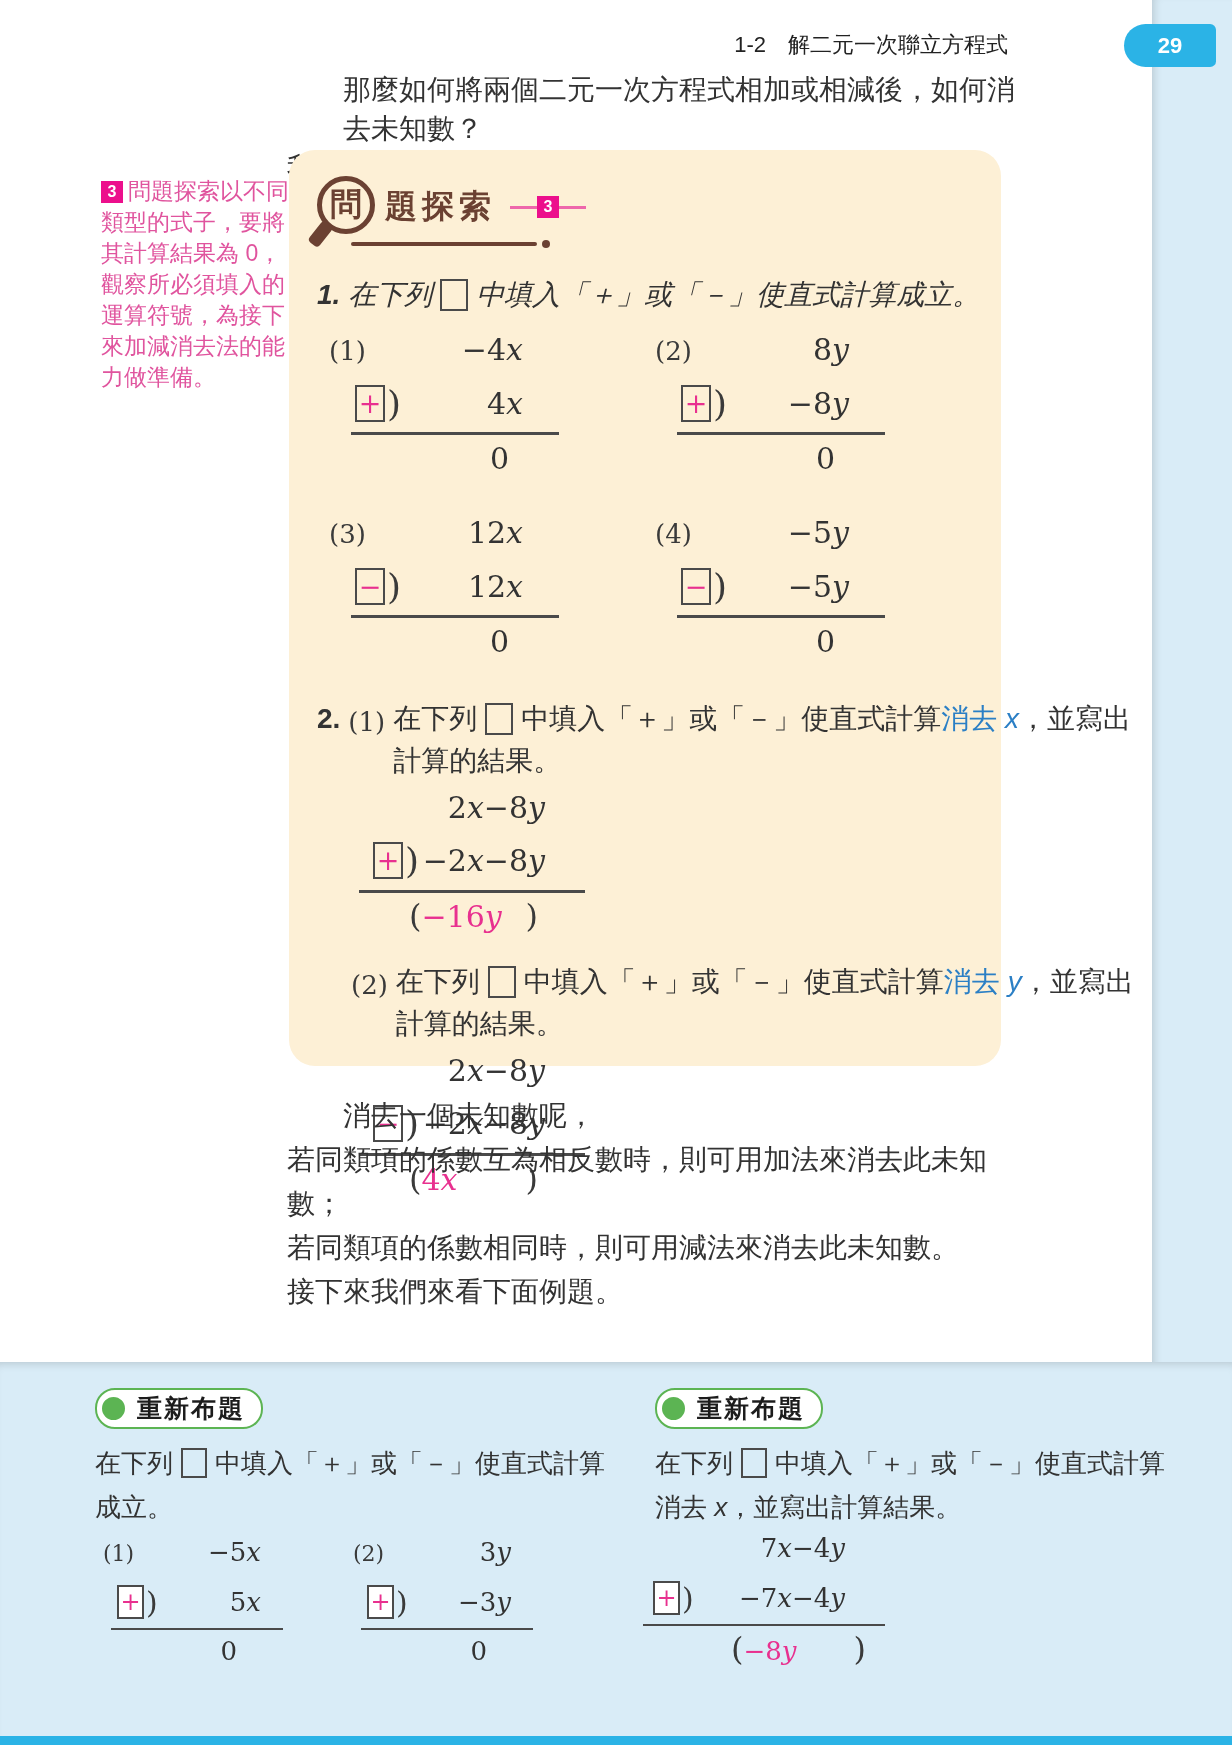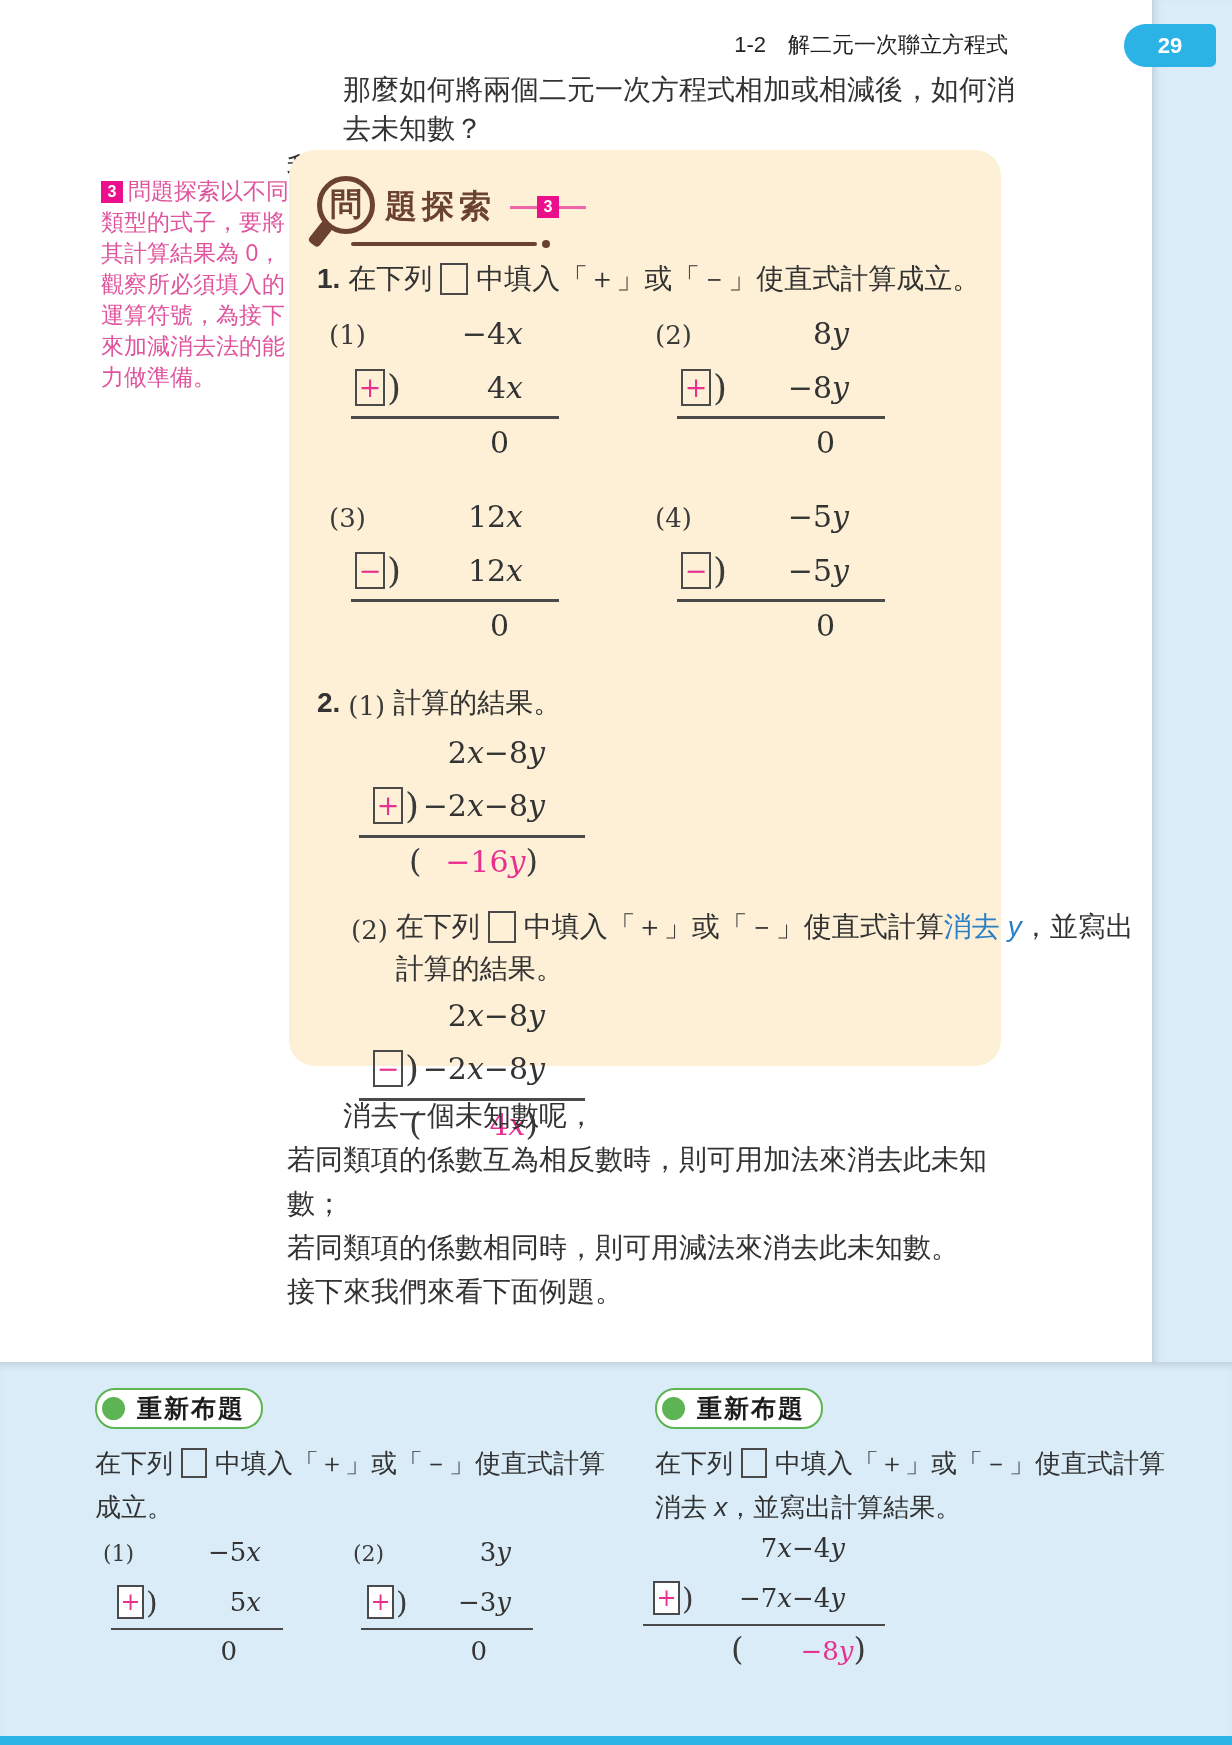--- a/index.html
+++ b/index.html
@@ -43,21 +43,21 @@
   .dash-group{display:inline-flex;align-items:center;margin-left:14px;}
   .dash{width:27px;height:3px;background:#ee67ab;}
   .serif{font-family:"DejaVu Serif","Liberation Serif",serif;}
   .math{font-family:"DejaVu Serif","Liberation Serif",serif;}
   .math i{font-style:italic;}
   .blue{color:var(--bluetext);}
   .pink{color:var(--pink);}
   .qnum{font-weight:bold;margin-right:8px;font-size:28px;}
   .empty-box{display:inline-block;width:28px;height:32px;border:2px solid var(--line);
         margin:0 8px;vertical-align:-7px;background:transparent;}
-  .ex-q1head{margin-top:14px;font-size:28px;}
+  .ex-q1head{margin-top:30px;font-size:28px;font-style:italic;}
   .ex-grid{display:grid;grid-template-columns:240px 240px;column-gap:86px;row-gap:34px;
         margin:18px 0 0 12px;}
   .vcalc{width:240px;font-size:30px;}
   .vc-r1{display:flex;align-items:baseline;height:44px;}
   .plabel{font-family:"DejaVu Serif","Liberation Serif",serif;font-size:26px;color:#3a3a3a;width:44px;flex:0 0 auto;}
   .vc-expr{flex:1;text-align:right;padding-right:46px;}
   .vc-r2{display:flex;align-items:center;height:50px;margin-top:2px;padding-left:26px;}
   .sign-box{width:30px;height:37px;border:2px solid var(--line);display:inline-flex;
         align-items:center;justify-content:center;flex:0 0 auto;background:transparent;}
   .sign{color:var(--pink);font-size:27px;}
@@ -70,21 +70,21 @@
   .q2head .plabel{width:auto;margin-right:8px;padding-top:3px;}
   .qspacer{width:34px;flex:0 0 auto;}
   .nowrap{white-space:nowrap;}
   .vcalc.q2{width:212px;margin:8px 0 0 56px;}
   .vcalc.q2 .vc-r1{height:42px;margin-top:8px;}
   .vcalc.q2 .vc-expr{padding-right:40px;}
   .vcalc.q2 .vc-r2{padding-left:0;height:52px;}
   .vcalc.q2 .vc-line{margin:4px 0 0 -14px;}
   .vc-parens{display:flex;align-items:baseline;padding-left:36px;padding-top:4px;font-size:30px;}
   .big-paren{font-size:32px;color:#3a3a3a;}
-  .res-val{width:104px;text-align:right;}
+  .res-val{width:104px;text-align:left;}
   .conclusion{position:absolute;top:1094px;left:287px;width:745px;font-size:28px;line-height:44px;}
   .conclusion .indent{padding-left:56px;}
   .bottom-section{position:absolute;top:1362px;left:0;width:1232px;height:428px;
         background:var(--lightblue);box-shadow:inset 0 8px 8px -6px rgba(0,0,0,.15);}
   .retry-box{position:absolute;top:26px;}
   .retry-box.left{left:95px;width:520px;}
   .retry-box.right{left:655px;width:460px;}
   .retry-badge{display:inline-flex;align-items:center;background:#fff;border:2.5px solid var(--green);
         border-radius:20px;padding:2px 16px 2px 3px;gap:10px;}
   .retry-dot{width:27px;height:27px;border-radius:50%;background:var(--green);border:2px solid #fff;}
@@ -218,20 +218,21 @@
         <div class="vc-line"></div>
         <div class="vc-r3"><span class="math">0</span></div>
       </div>
     </div>
 
     <div class="q2block">
       <div class="q2head">
         <span class="qnum">2.</span>
         <span class="plabel serif">(1)</span>
         <div class="q2text">
+          <span class="nowrap"><span>在下列</span><span class="empty-box"></span><span>中填入「＋」或「－」使直式計算</span><span class="blue">消去 <i>x</i></span><span>，並寫出</span></span>
           <div>計算的結果。</div>
         </div>
       </div>
       <div class="vcalc q2">
         <div class="vc-r1">
             <span class="vc-expr math">2<i>x</i>−8<i>y</i></span>
           </div>
         <div class="vc-r2">
             <span class="sign-box">
               <span class="sign math">+</span>

